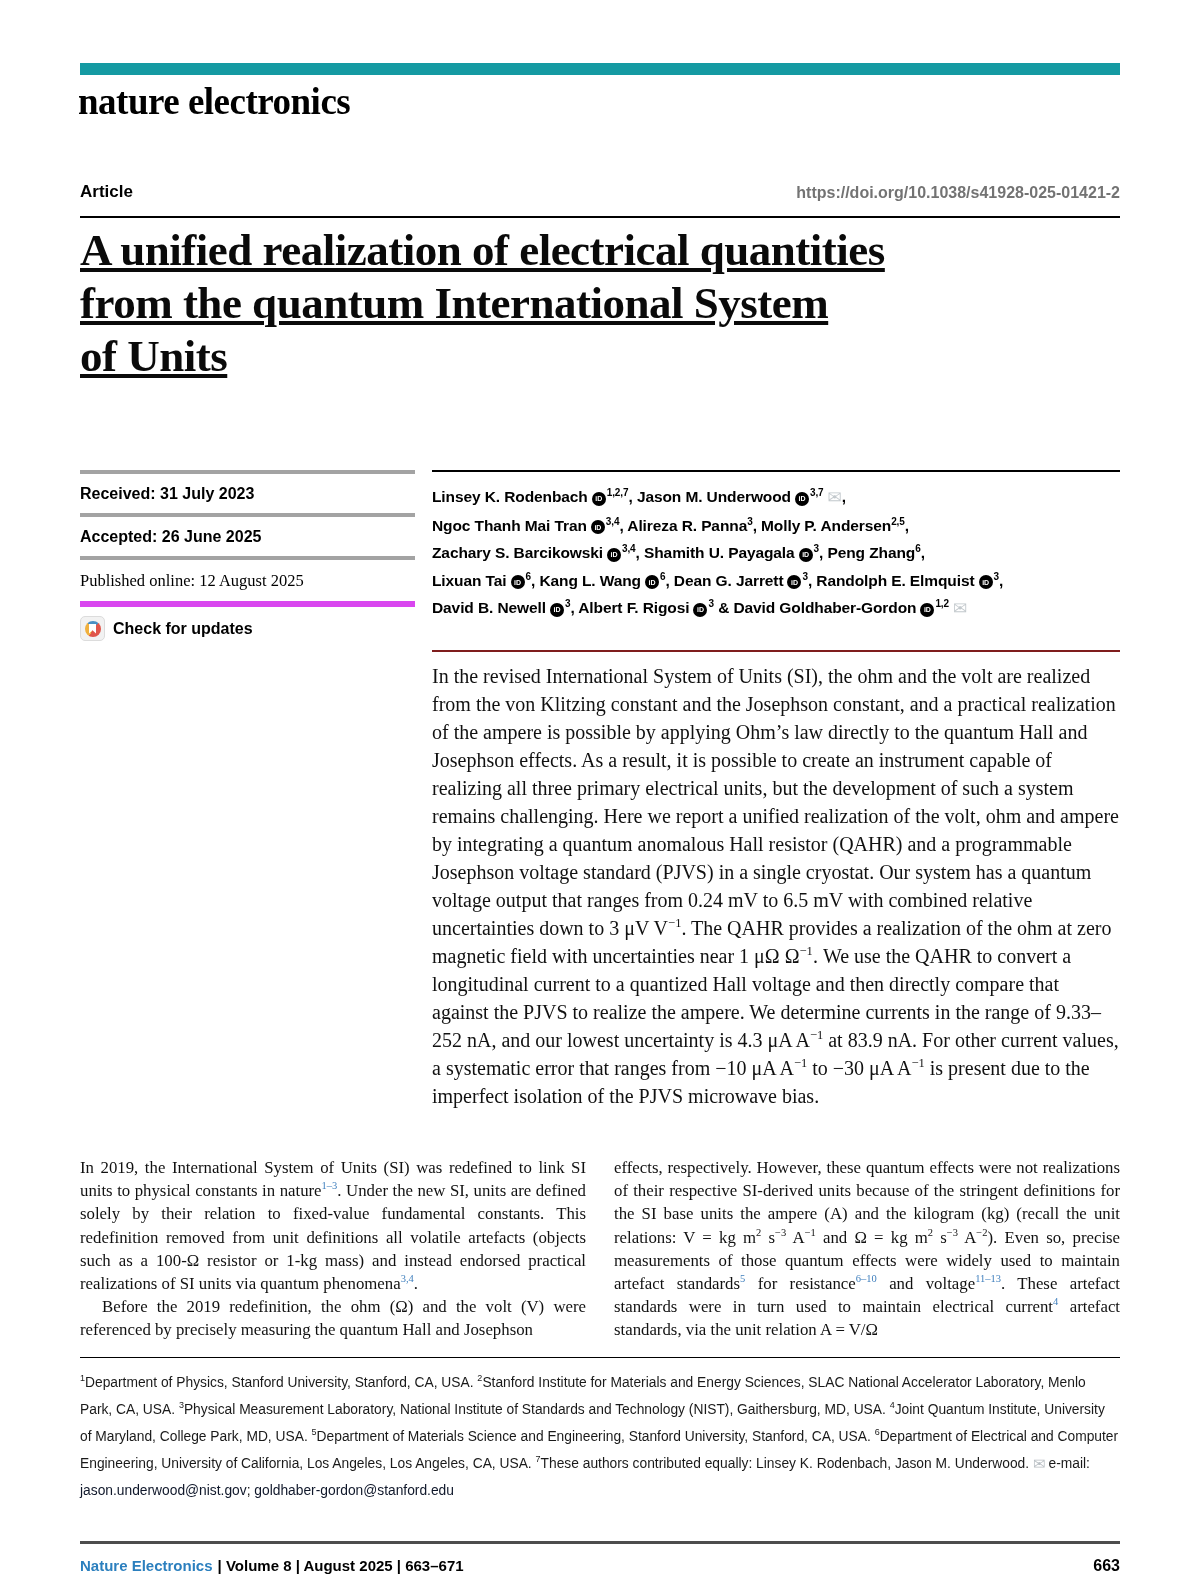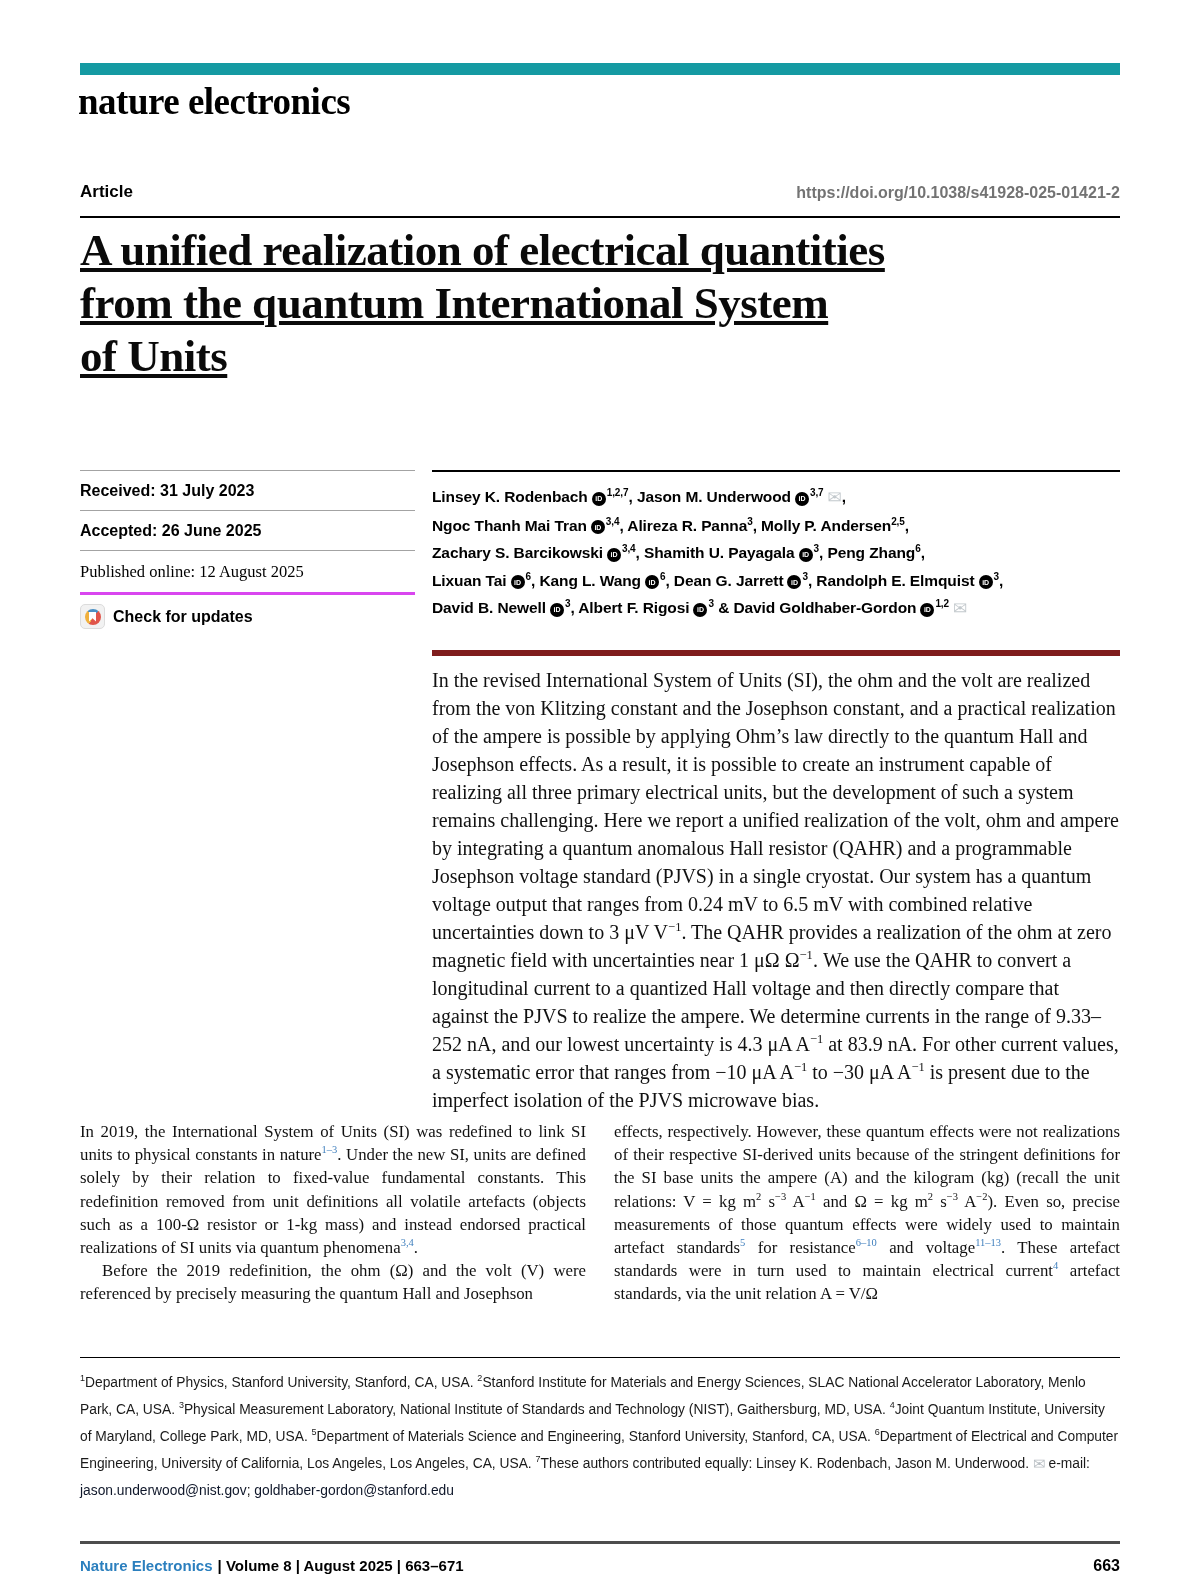--- a/index.html
+++ b/index.html
@@ -14,45 +14,45 @@
         font-weight:700;font-size:37px;letter-spacing:-0.5px;color:#000;}
   .article-row{left:80px;top:182px;width:1040px;display:flex;justify-content:space-between;align-items:flex-end;}
   .article-type{font-weight:700;font-size:17px;}
   .doi{font-size:16px;font-weight:700;color:#737373;text-decoration:none;}
   .rule-article{left:80px;top:216px;width:1040px;height:2px;background:#000;}
   
   .title{left:80px;top:224px;width:1060px;font-family:"Liberation Serif",serif;
          font-weight:700;font-size:45px;line-height:53px;letter-spacing:-0.5px;color:#0a0a0a;}
   
   .sidebar{left:80px;top:470px;width:335px;}
-  .side-row{border-top:1px solid #a3a3a3;padding:11px 0 10px 0;font-size:16px;font-weight:700;}
+  .side-row{border-top:4px solid #a3a3a3;padding:11px 0 10px 0;font-size:16px;font-weight:700;}
   .side-row.serif{font-family:"Liberation Serif",serif;font-weight:400;font-size:16.5px;}
-  .check-row{border-top:3px solid #d946ef;padding-top:9px;display:flex;align-items:center;gap:8px;
+  .check-row{border-top:6px solid #d946ef;padding-top:9px;display:flex;align-items:center;gap:8px;
              font-size:16px;font-weight:700;cursor:pointer;}
   .crossmark{width:23px;height:23px;background:#f2f2f2;border:1px solid #dcdcdc;border-radius:5px;
              display:inline-flex;align-items:center;justify-content:center;flex:0 0 auto;}
   .cm-circle{width:16px;height:16px;border-radius:50%;position:relative;
              background:conic-gradient(#4a90c4 0 12%,#e0554a 12% 58%,#f0b03d 58% 88%,#4a90c4 88% 100%);}
   .cm-circle::after{content:'';position:absolute;left:4.5px;top:3px;width:7px;height:10px;background:#fff;
              clip-path:polygon(0 0,100% 0,100% 100%,50% 68%,0 100%);}
   
   .authors{left:432px;top:470px;width:688px;border-top:2px solid #000;padding-top:11px;
            font-size:15.5px;font-weight:700;line-height:27.5px;letter-spacing:-0.1px;}
   .authors sup{font-size:10px;vertical-align:super;line-height:0;}
   .icon-orcid{display:inline-flex;align-items:center;justify-content:center;width:14px;height:14px;
            border-radius:50%;background:#000;color:#fff;font-size:7px;font-weight:700;
            margin:0 1px 0 4px;vertical-align:1px;}
   .icon-mail{color:#c3c9cd;font-size:17px;font-weight:400;margin-left:4px;vertical-align:-1px;}
   .icon-mail-small{color:#b9bfc4;font-size:15px;font-weight:400;margin-right:3px;vertical-align:-1px;}
   
-  .abstract{left:432px;top:650px;width:688px;border-top:6px solid #7f1d1d;padding-top:10px;
+  .abstract{left:432px;top:650px;width:688px;border-top:2px solid #7f1d1d;padding-top:10px;
             font-family:"Liberation Serif",serif;font-size:20px;line-height:28px;color:#111;}
   .abstract sup{font-size:12.5px;line-height:0;}
   
-  .body-cols{left:80px;top:1120px;width:1040px;display:flex;gap:28px;
+  .body-cols{left:80px;top:1156px;width:1040px;display:flex;gap:28px;
              font-family:"Liberation Serif",serif;font-size:16.8px;line-height:23.2px;color:#111;}
   .col{width:507px;text-align:justify;}
   .col p{margin:0;}
   .col p.indent{text-indent:22px;}
   .col sup{font-size:10.5px;line-height:0;}
   sup.ref{color:#3f7fbd;cursor:pointer;}
   
   .footnote{left:80px;top:1357px;width:1040px;border-top:1.5px solid #000;padding-top:11px;
             font-size:13.8px;line-height:27px;color:#1a1a1a;font-weight:400;}
   .footnote sup{font-size:9px;line-height:0;}

